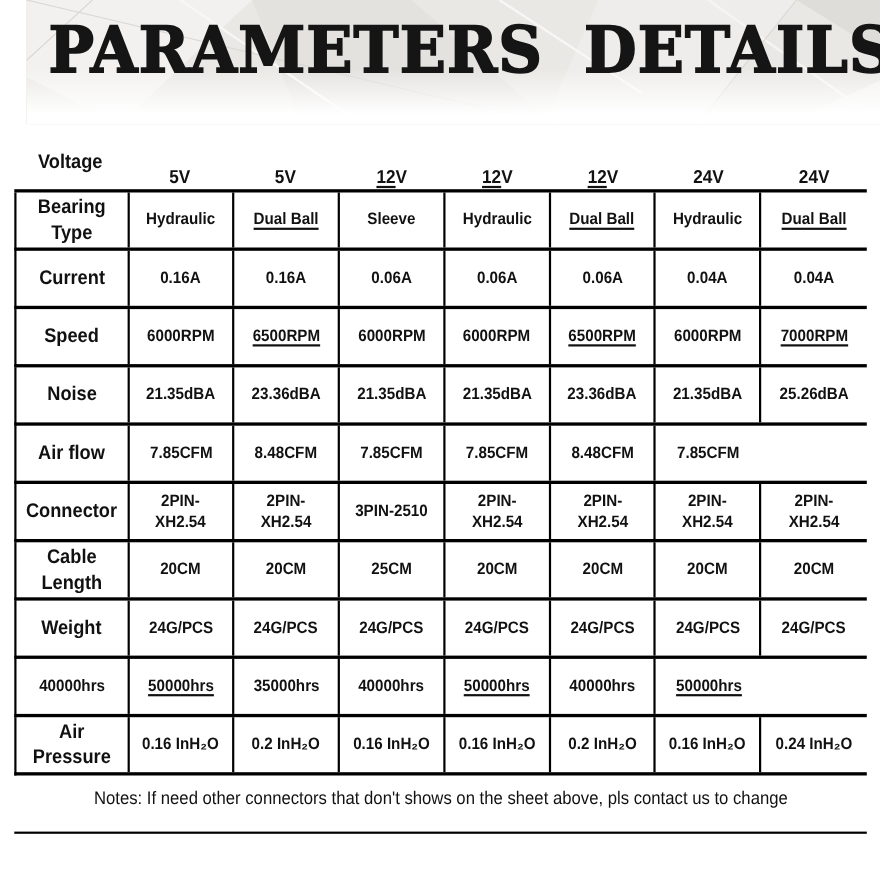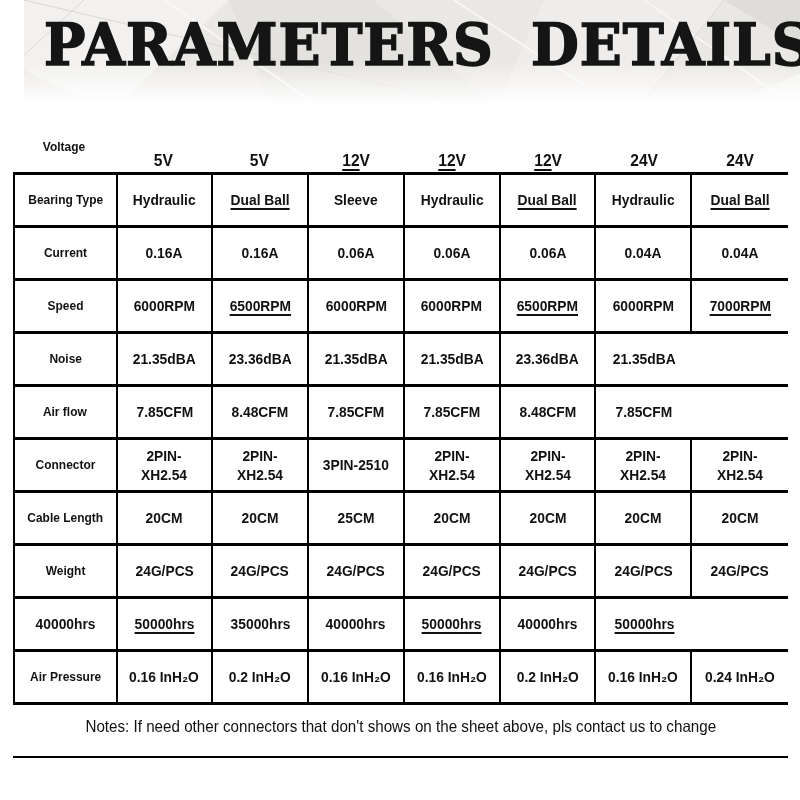--- a/index.html
+++ b/index.html
@@ -24,21 +24,21 @@
   }
   .t-row.hdr{height:52px;}
   .t-row.body{border-left:2px solid #000;}
   .cell{
     display:flex;align-items:center;justify-content:center;
     text-align:center;font-weight:bold;font-size:15px;line-height:1.3;
     padding:0 2px;white-space:pre-line;box-sizing:border-box;
   }
   .body .cell{border-right:2px solid #000;}
   .body .cell:last-child{border-right:none;}
-  .cell.label{font-size:13px;}
+  .cell.label{font-size:18px;}
   .hdr .cell.value{font-size:17px;align-items:flex-end;}
   .txt{display:inline-block;transform:scaleX(0.92);text-align:center;}
   .ul{text-decoration:underline;text-decoration-thickness:2px;text-underline-offset:3px;}
   .notes{
     margin:11px 0 0 13px;width:775px;text-align:center;
     font-weight:normal;font-size:16.5px;line-height:1.25;
   }
   .bottom-rule{margin:19px 0 0 13px;width:775px;height:0;border-top:2px solid #000;}
 </style>
 </head>
@@ -113,20 +113,21 @@
         <div class="cell value"><span class="txt"><span class="ul">7000RPM</span></span></div>
       </div>
       <div class="t-row body">
         <div class="cell label"><span class="txt"><span>Noise</span></span></div>
         <div class="cell value"><span class="txt"><span>21.35dBA</span></span></div>
         <div class="cell value"><span class="txt"><span>23.36dBA</span></span></div>
         <div class="cell value"><span class="txt"><span>21.35dBA</span></span></div>
         <div class="cell value"><span class="txt"><span>21.35dBA</span></span></div>
         <div class="cell value"><span class="txt"><span>23.36dBA</span></span></div>
         <div class="cell value"><span class="txt"><span>21.35dBA</span></span></div>
+        <div class="cell value"><span class="txt"><span>25.26dBA</span></span></div>
       </div>
       <div class="t-row body">
         <div class="cell label"><span class="txt"><span>Air flow</span></span></div>
         <div class="cell value"><span class="txt"><span>7.85CFM</span></span></div>
         <div class="cell value"><span class="txt"><span>8.48CFM</span></span></div>
         <div class="cell value"><span class="txt"><span>7.85CFM</span></span></div>
         <div class="cell value"><span class="txt"><span>7.85CFM</span></span></div>
         <div class="cell value"><span class="txt"><span>8.48CFM</span></span></div>
         <div class="cell value"><span class="txt"><span>7.85CFM</span></span></div>
       </div>

